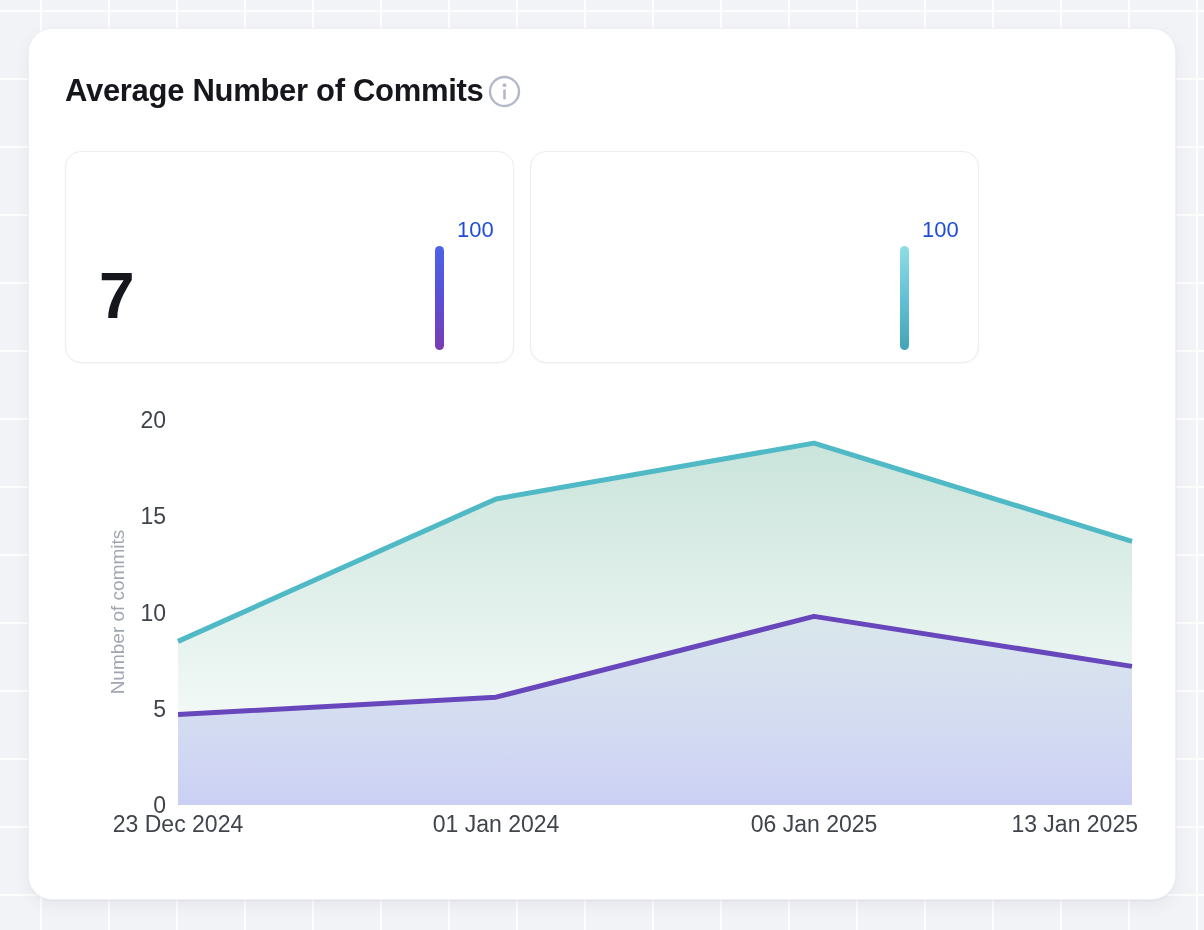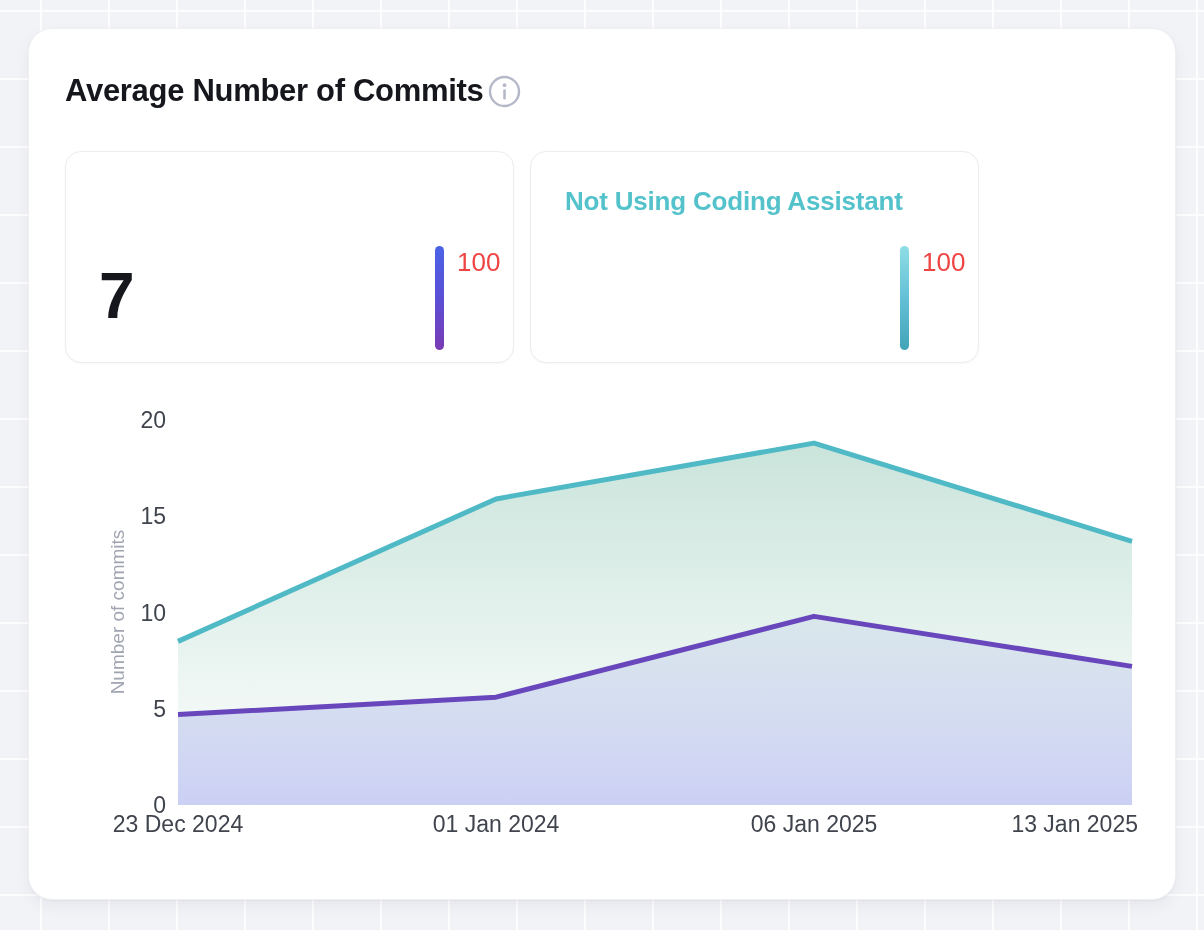--- a/index.html
+++ b/index.html
@@ -43,22 +43,22 @@
   }
   .stat-number {
     position:absolute; left:33px; top:112px;
     font-size:64px; font-weight:800; color:#15171c; line-height:1;
   }
   .stat-bar {
     position:absolute; left:369px; top:94px;
     width:9px; height:104px; border-radius:5px;
   }
   .stat-bar-label {
-    position:absolute; left:391px; top:95px;
-    font-size:26px; color:#ef4444;
+    position:absolute; left:391px; top:65px;
+    font-size:22px; color:#1d4ed8;
   }
   #chart {
     position:absolute; left:0; top:0; width:1204px; height:930px; z-index:2;
   }
 </style>
 </head>
 <body>
 
 <div class="main-card">
 
@@ -73,21 +73,20 @@
 
   <div class="stats-row">
 
     <div class="stat-card">
       <div class="stat-number">7</div>
       <div class="stat-bar" style="background-image: linear-gradient(rgb(75, 99, 230), rgb(90, 79, 214), rgb(122, 59, 180));"></div>
       <div class="stat-bar-label">100</div>
     </div>
 
     <div class="stat-card">
-      <div class="stat-title" style="color: rgb(83, 194, 203);">Not Using Coding Assistant</div>
       <div class="stat-bar" style="background-image: linear-gradient(rgb(142, 221, 230), rgb(100, 192, 214), rgb(67, 164, 182));"></div>
       <div class="stat-bar-label">100</div>
     </div>
 
   </div>
 </div>
 
 <svg id="chart" viewBox="0 0 1204 930">
     <defs>
       <linearGradient id="areaGrad0" x1="0" y1="0" x2="0" y2="1">

